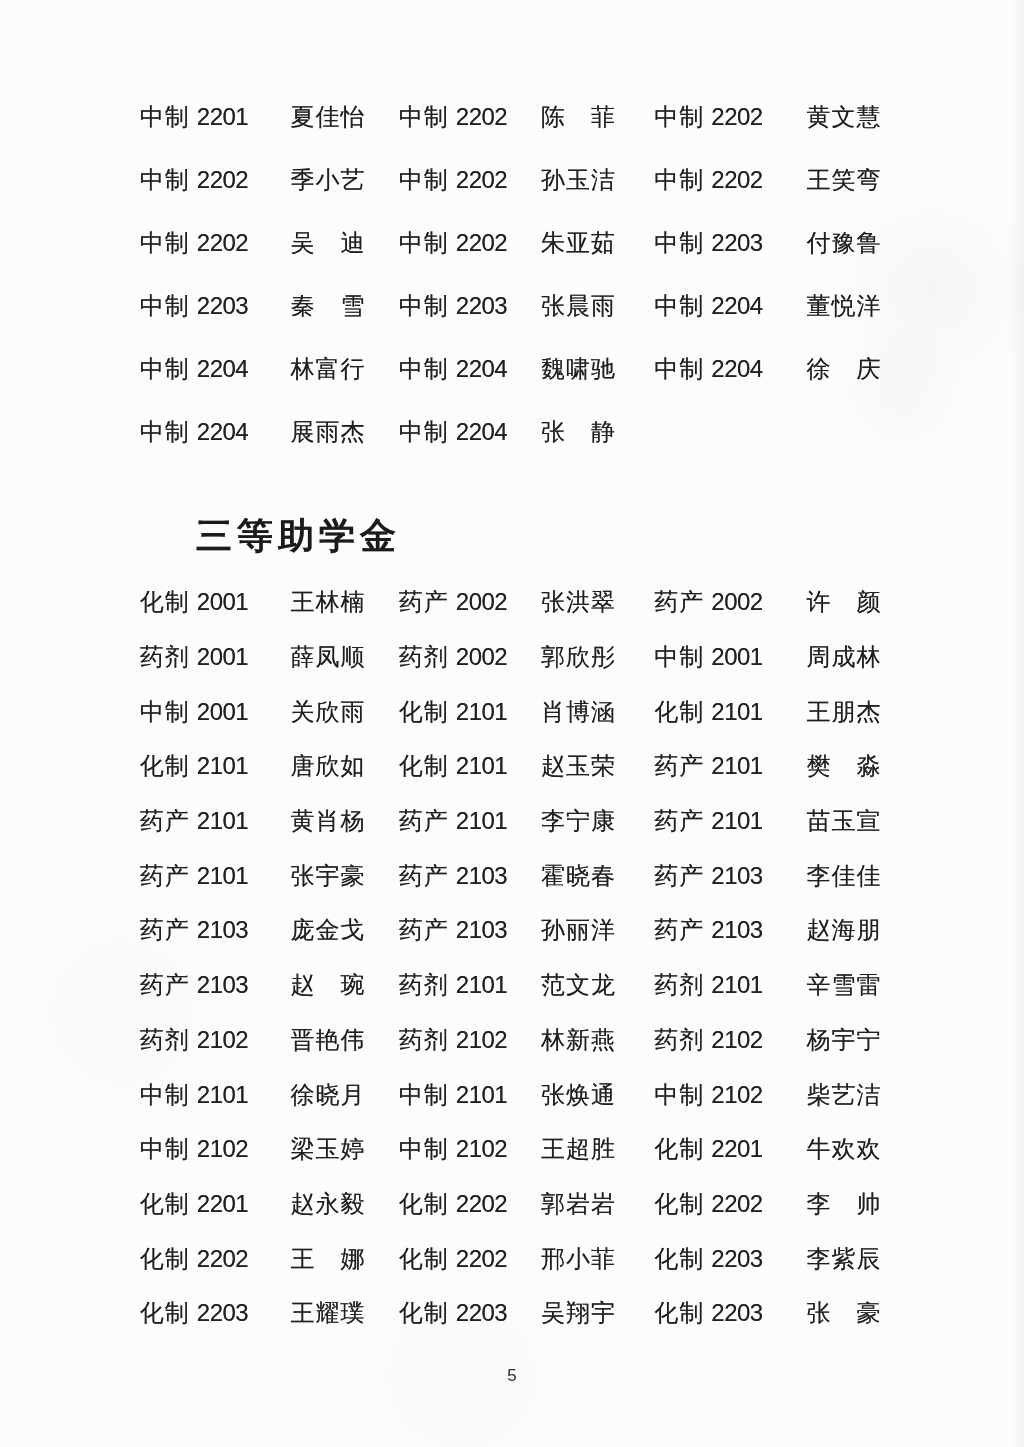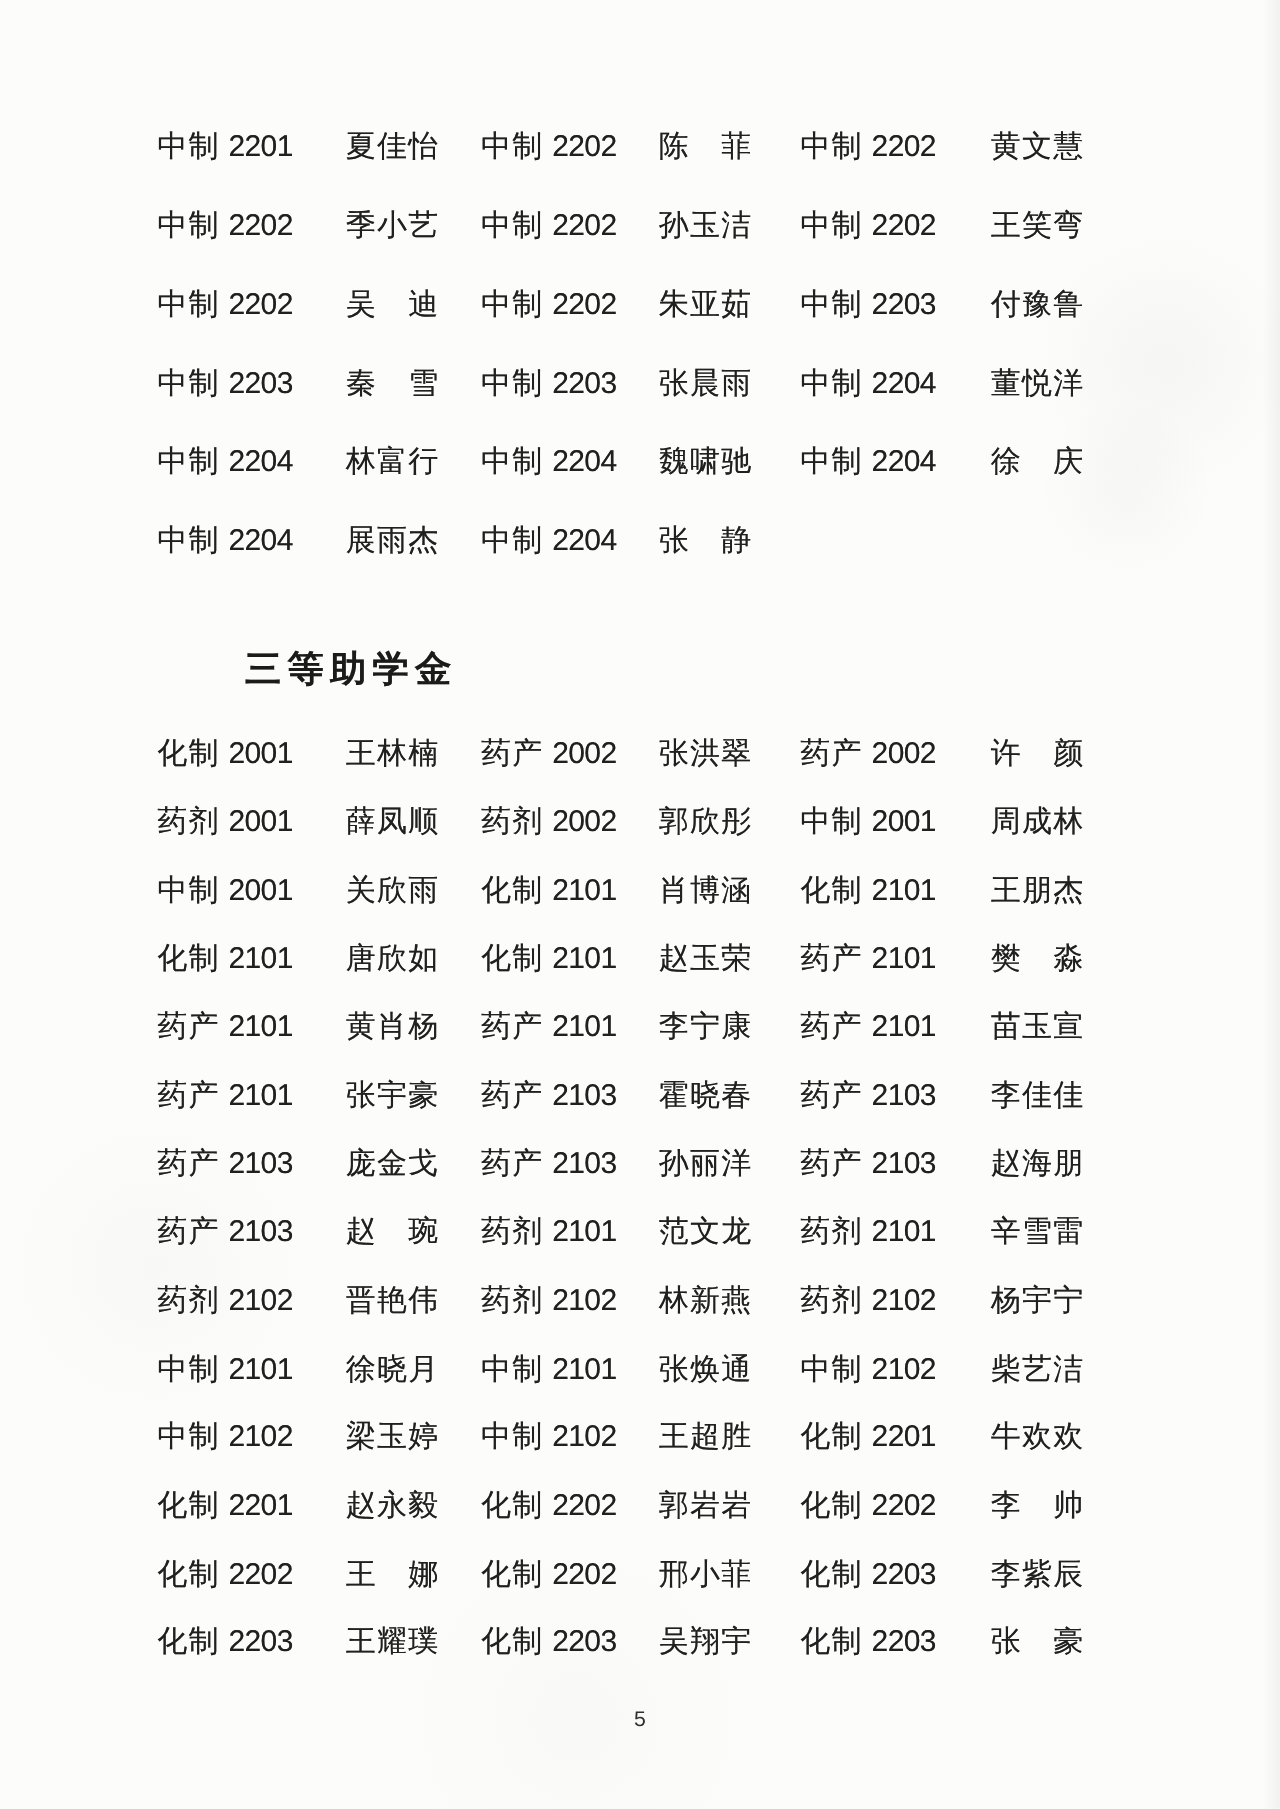--- a/index.html
+++ b/index.html
@@ -13,21 +13,21 @@
       radial-gradient(circle at 91% 20%, rgba(140,140,135,0.06), transparent 7%),
       radial-gradient(circle at 88% 27%, rgba(140,140,135,0.05), transparent 5%),
       radial-gradient(circle at 12% 70%, rgba(150,150,145,0.04), transparent 9%),
       radial-gradient(circle at 45% 95%, rgba(150,150,145,0.03), transparent 10%),
       linear-gradient(to left, rgba(0,0,0,0.045) 0px, rgba(0,0,0,0.0) 14px);
     font-family:"Liberation Serif","DejaVu Serif",serif;
     color:#202020;
     overflow:hidden;
   }
 
-  .list { position:absolute; left:106px; width:790px; }
+  .list { position:absolute; left:120px; width:790px; }
   .list-top { top:85px; }
   .list-grant { top:575px; }
 
   .row {
     display:grid;
     grid-template-columns:148px 120px 130px 121px 139px 132px;
     align-items:center;
   }
   .list-top .row { height:63px; }
   .list-grant .row { height:54.7px; }
@@ -42,21 +42,21 @@
   .num {
     font-family:"Liberation Sans","DejaVu Sans",sans-serif;
     font-size:24px;
     letter-spacing:-0.5px;
   }
 
   .heading {
     position:absolute;
     top:519px; left:196px;
     margin:0;
-    font-size:29px; line-height:34px;
+    font-size:36px; line-height:34px;
     font-weight:700;
     letter-spacing:5px;
     color:#1b1b1b;
     text-shadow:0 0 0.5px rgba(20,20,20,0.5);
   }
 
   .page-number {
     position:absolute;
     top:1366px; left:0;
     width:100%;

